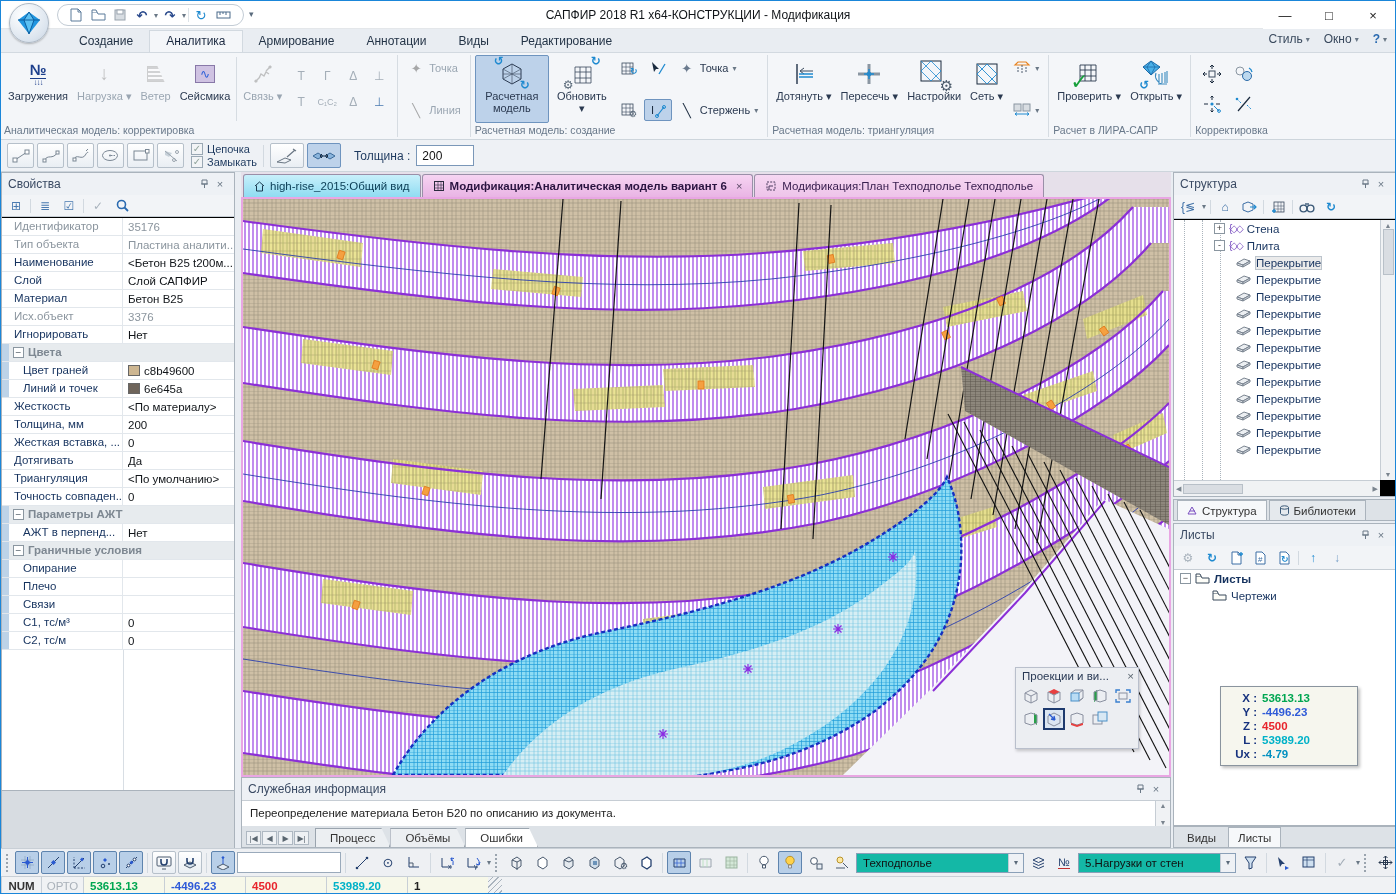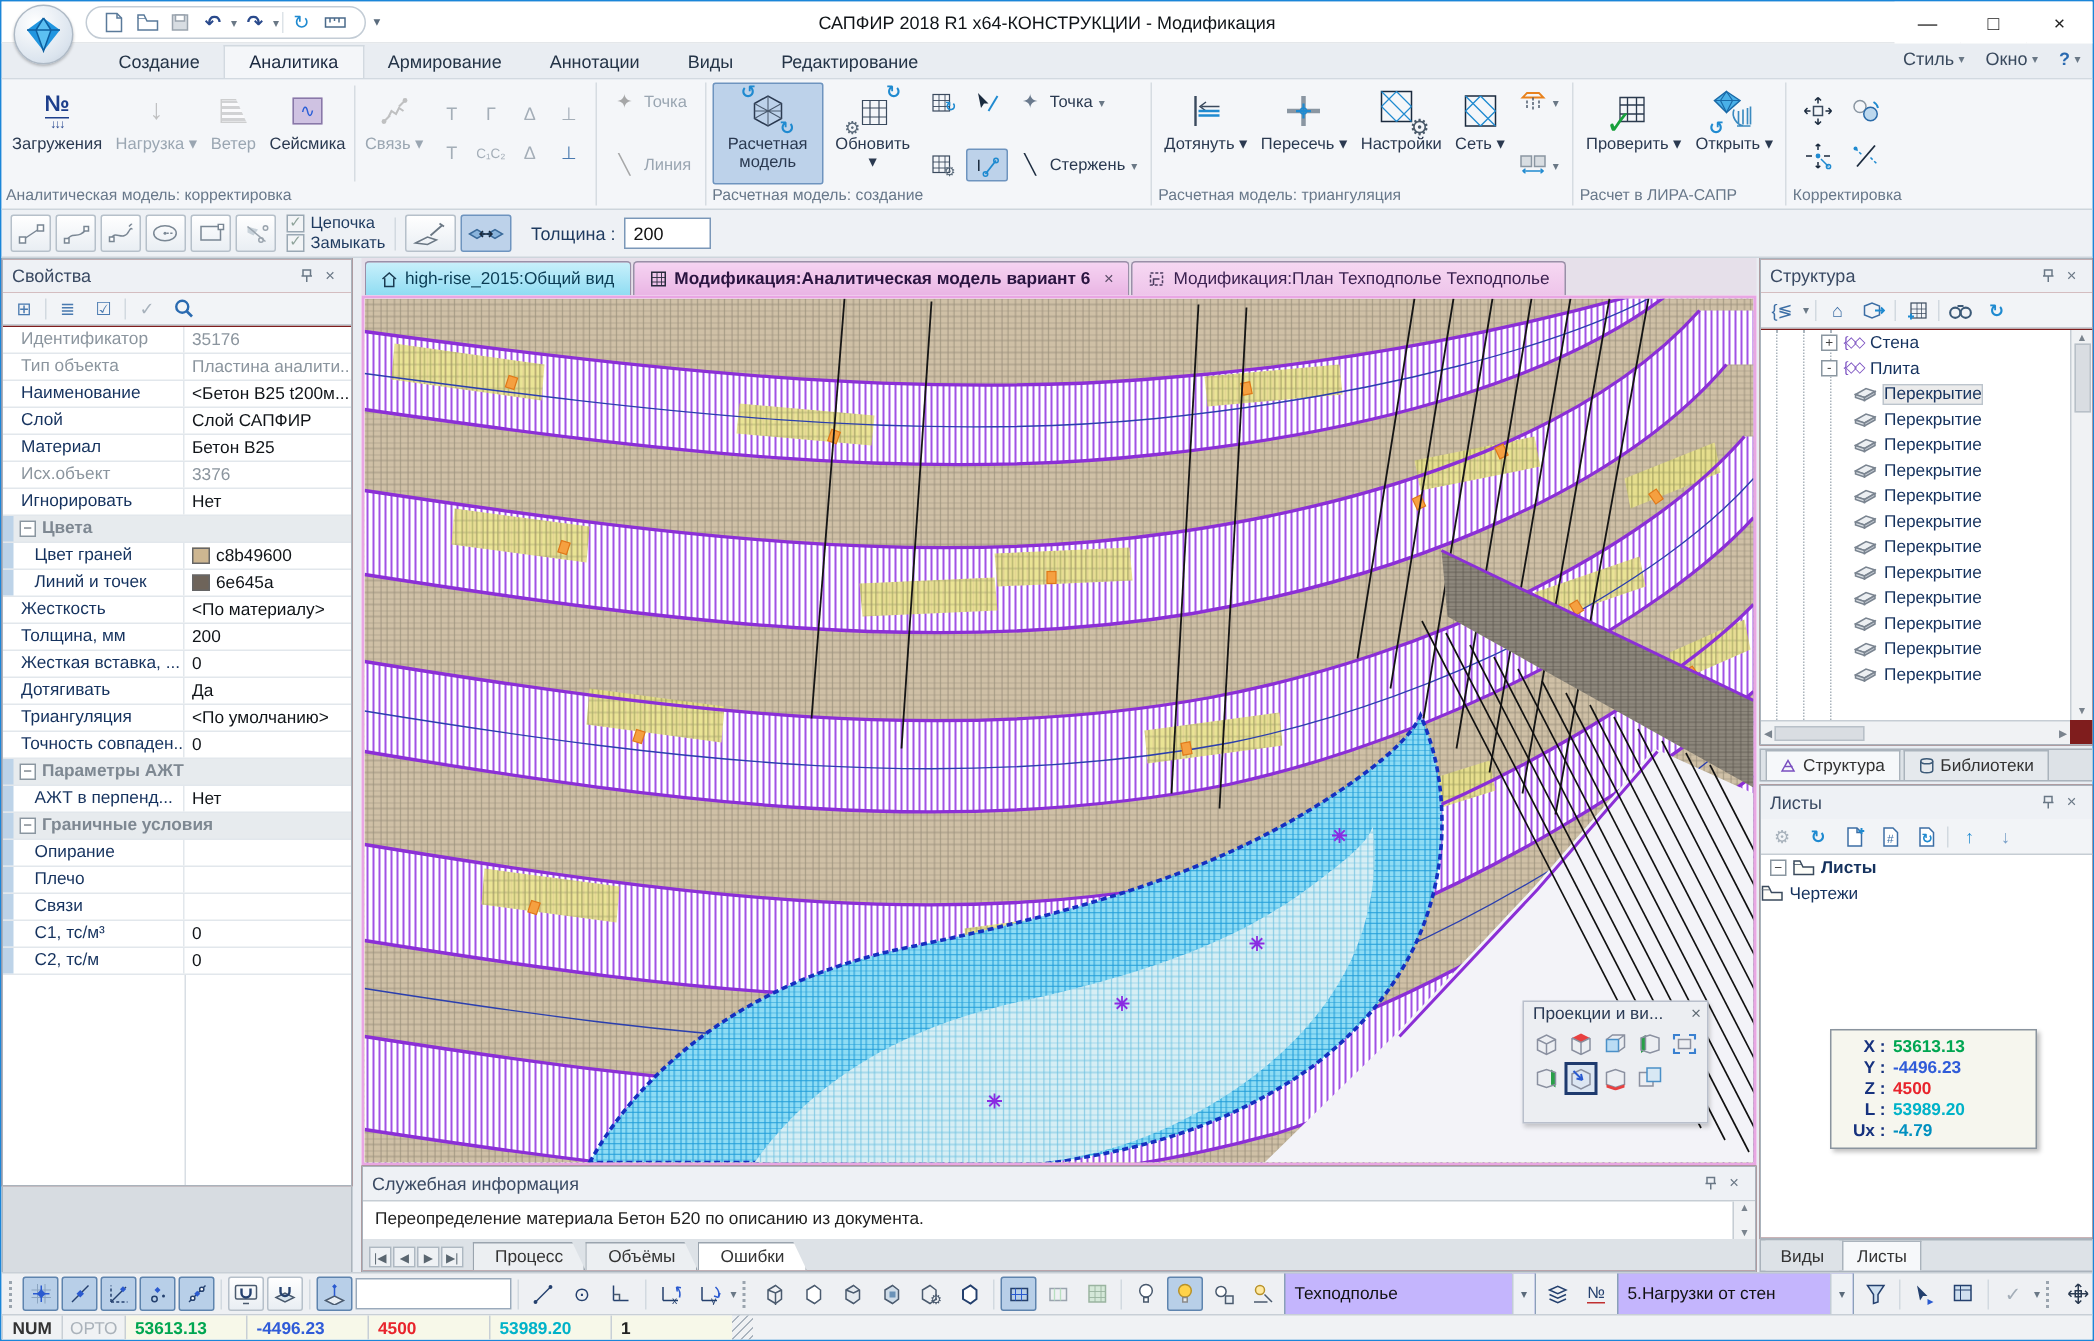--- a/index.html
+++ b/index.html
@@ -55,21 +55,21 @@
 .toolbar2{position:absolute;left:0;top:139px;right:0;height:32px;background:#eef1f5;border-bottom:1px solid #cdd5dc;display:flex;align-items:center;gap:3px;padding:0 6px}
 .t2btn{width:27px;height:25px;border:1px solid #b6c0ca;border-radius:2px;background:linear-gradient(#ffffff,#e9eef3);display:flex;align-items:center;justify-content:center}
 .t2btn.pressed{background:#bdd2ea;border-color:#6e94bf}
 .t2sep{width:1px;height:22px;background:#d2d9e0;margin:0 3px}
 .chkcol{display:flex;flex-direction:column;gap:1px;margin-left:4px}
 .chk{display:flex;align-items:center;gap:4px;font-size:11px;color:#1e3a5f}
 .chkbox{width:12px;height:12px;border:1px solid #9aa8b4;background:#f2f4f6;color:#8fa39a;font-size:10px;line-height:10px;text-align:center}
 .thick{display:flex;align-items:center;gap:6px;margin-left:10px;font-size:12px;color:#1e3a5f}
 .thickfield{width:58px;height:21px;border:1px solid #7a97b8;background:#fff;font-size:12px;color:#111;padding:2px 5px;line-height:17px}
 
-.panel{position:absolute;background:#7f1d1d;border:1px solid #aab3bc}
+.panel{position:absolute;background:#000000;border:1px solid #aab3bc}
 .ptitle{height:22px;display:flex;align-items:center;padding:0 6px;font-size:12px;color:#3a4a63;background:#eef1f5}
 .ptitle .sp{flex:1}
 .pico{width:16px;height:16px;display:flex;align-items:center;justify-content:center;color:#6a7886;font-size:11px}
 
 .props{left:0;top:171px;width:234px;height:619px}
 .ptools{height:22px;display:flex;align-items:center;gap:4px;padding:0 4px;border-bottom:1px solid #c6cdd4;background:#f2f4f7}
 .ptool{width:20px;height:18px;display:flex;align-items:center;justify-content:center;font-size:12px;color:#4a7ab0}
 .ptool.mut{color:#a8b2bc}
 .psep{width:1px;height:14px;background:#d2d9e0}
 .pgrid{position:absolute;left:0;top:45px;right:0;bottom:0;background:#fff;overflow:hidden}
@@ -139,21 +139,21 @@
 .cval{font-weight:bold}
 
 .bottombar{position:absolute;left:0;top:847px;right:0;height:28px;background:#eef0f3;border-top:1px solid #c8cfd6;display:flex;align-items:center;gap:2px;padding:0 3px;overflow:hidden}
 .grip{width:5px;height:18px;border-left:2px dotted #9aa4ae;margin:0 2px;flex:none}
 .bbtn{width:24px;height:23px;border:1px solid transparent;border-radius:2px;display:flex;align-items:center;justify-content:center;font-size:13px;color:#24406e;flex:none}
 .bbtn.frame{border-color:#b6c0ca;background:linear-gradient(#fff,#e9eef3)}
 .bbtn.pressed{background:#b8cfe8;border-color:#5e84ae}
 .bbtn.mut{color:#a4aeb8}
 .bfield{width:104px;height:21px;background:#fff;border:1px solid #9aaabb;flex:none}
 .bsep{width:1px;height:20px;background:#d2d9e0;margin:0 2px;flex:none}
-.bdd{height:30px;background:#c4b5fd;border:1px solid #8aa0b8;display:flex;align-items:center;font-size:11.5px;color:#111;flex:none}
+.bdd{height:20px;background:#14b8a6;border:1px solid #8aa0b8;display:flex;align-items:center;font-size:11.5px;color:#111;flex:none}
 .bdd .txt{flex:1;padding:0 6px;white-space:nowrap;overflow:hidden}
 .bdd .arrow{width:15px;height:100%;border-left:1px solid #c2ccd6;display:flex;align-items:center;justify-content:center;font-size:8px;color:#5a6a7a;background:#eef1f5}
 
 .statusbar{position:absolute;left:0;top:875px;right:0;height:18px;background:#f0f2f4;border-top:1px solid #c8cfd6;display:flex;align-items:stretch;font-size:11.5px}
 .smsg{flex:1;padding:1px 8px;color:#1a2430;white-space:nowrap;overflow:hidden}
 .scell{border-left:1px solid #c8cfd6;display:flex;align-items:center;justify-content:center;padding:0 6px;flex:none}
 .scell.num{font-weight:bold;color:#333;width:40px}
 .scell.orto{color:#aab2ba;width:42px}
 .scell.val{width:81px;background:#f7f8e9;font-weight:bold;justify-content:flex-start}
 .sgrip{width:14px;background:repeating-linear-gradient(135deg,transparent 0 3px,#aab4be 3px 4px);flex:none}
@@ -1284,21 +1284,21 @@
   </div>
   <div class="sheet-tree">
     <div class="trow" style="padding-left:6px">
       <span class="toggle">−</span>
       <svg width="15" height="11" viewBox="0 0 15 11" style="margin-right:4px">
           <path d="M1,3h5l1,2h7v5H1z" fill="#fdfdf8" stroke="#3a4a5c"></path>
           <path d="M1,3V1h4l1,2" fill="#fdfdf8" stroke="#3a4a5c"></path>
         </svg>
       <b>Листы</b>
     </div>
-    <div class="trow" style="">
+    <div class="trow" style="padding-left:38px">
       <svg width="15" height="11" viewBox="0 0 15 11" style="margin-right:4px">
           <path d="M1,3h5l1,2h7v5H1z" fill="#fdfdf8" stroke="#3a4a5c"></path>
           <path d="M1,3V1h4l1,2" fill="#fdfdf8" stroke="#3a4a5c"></path>
         </svg>
       <span>Чертежи</span>
     </div>
   </div>
 
   <div class="coordbox" id="coordbox">
       <div class="crow">

